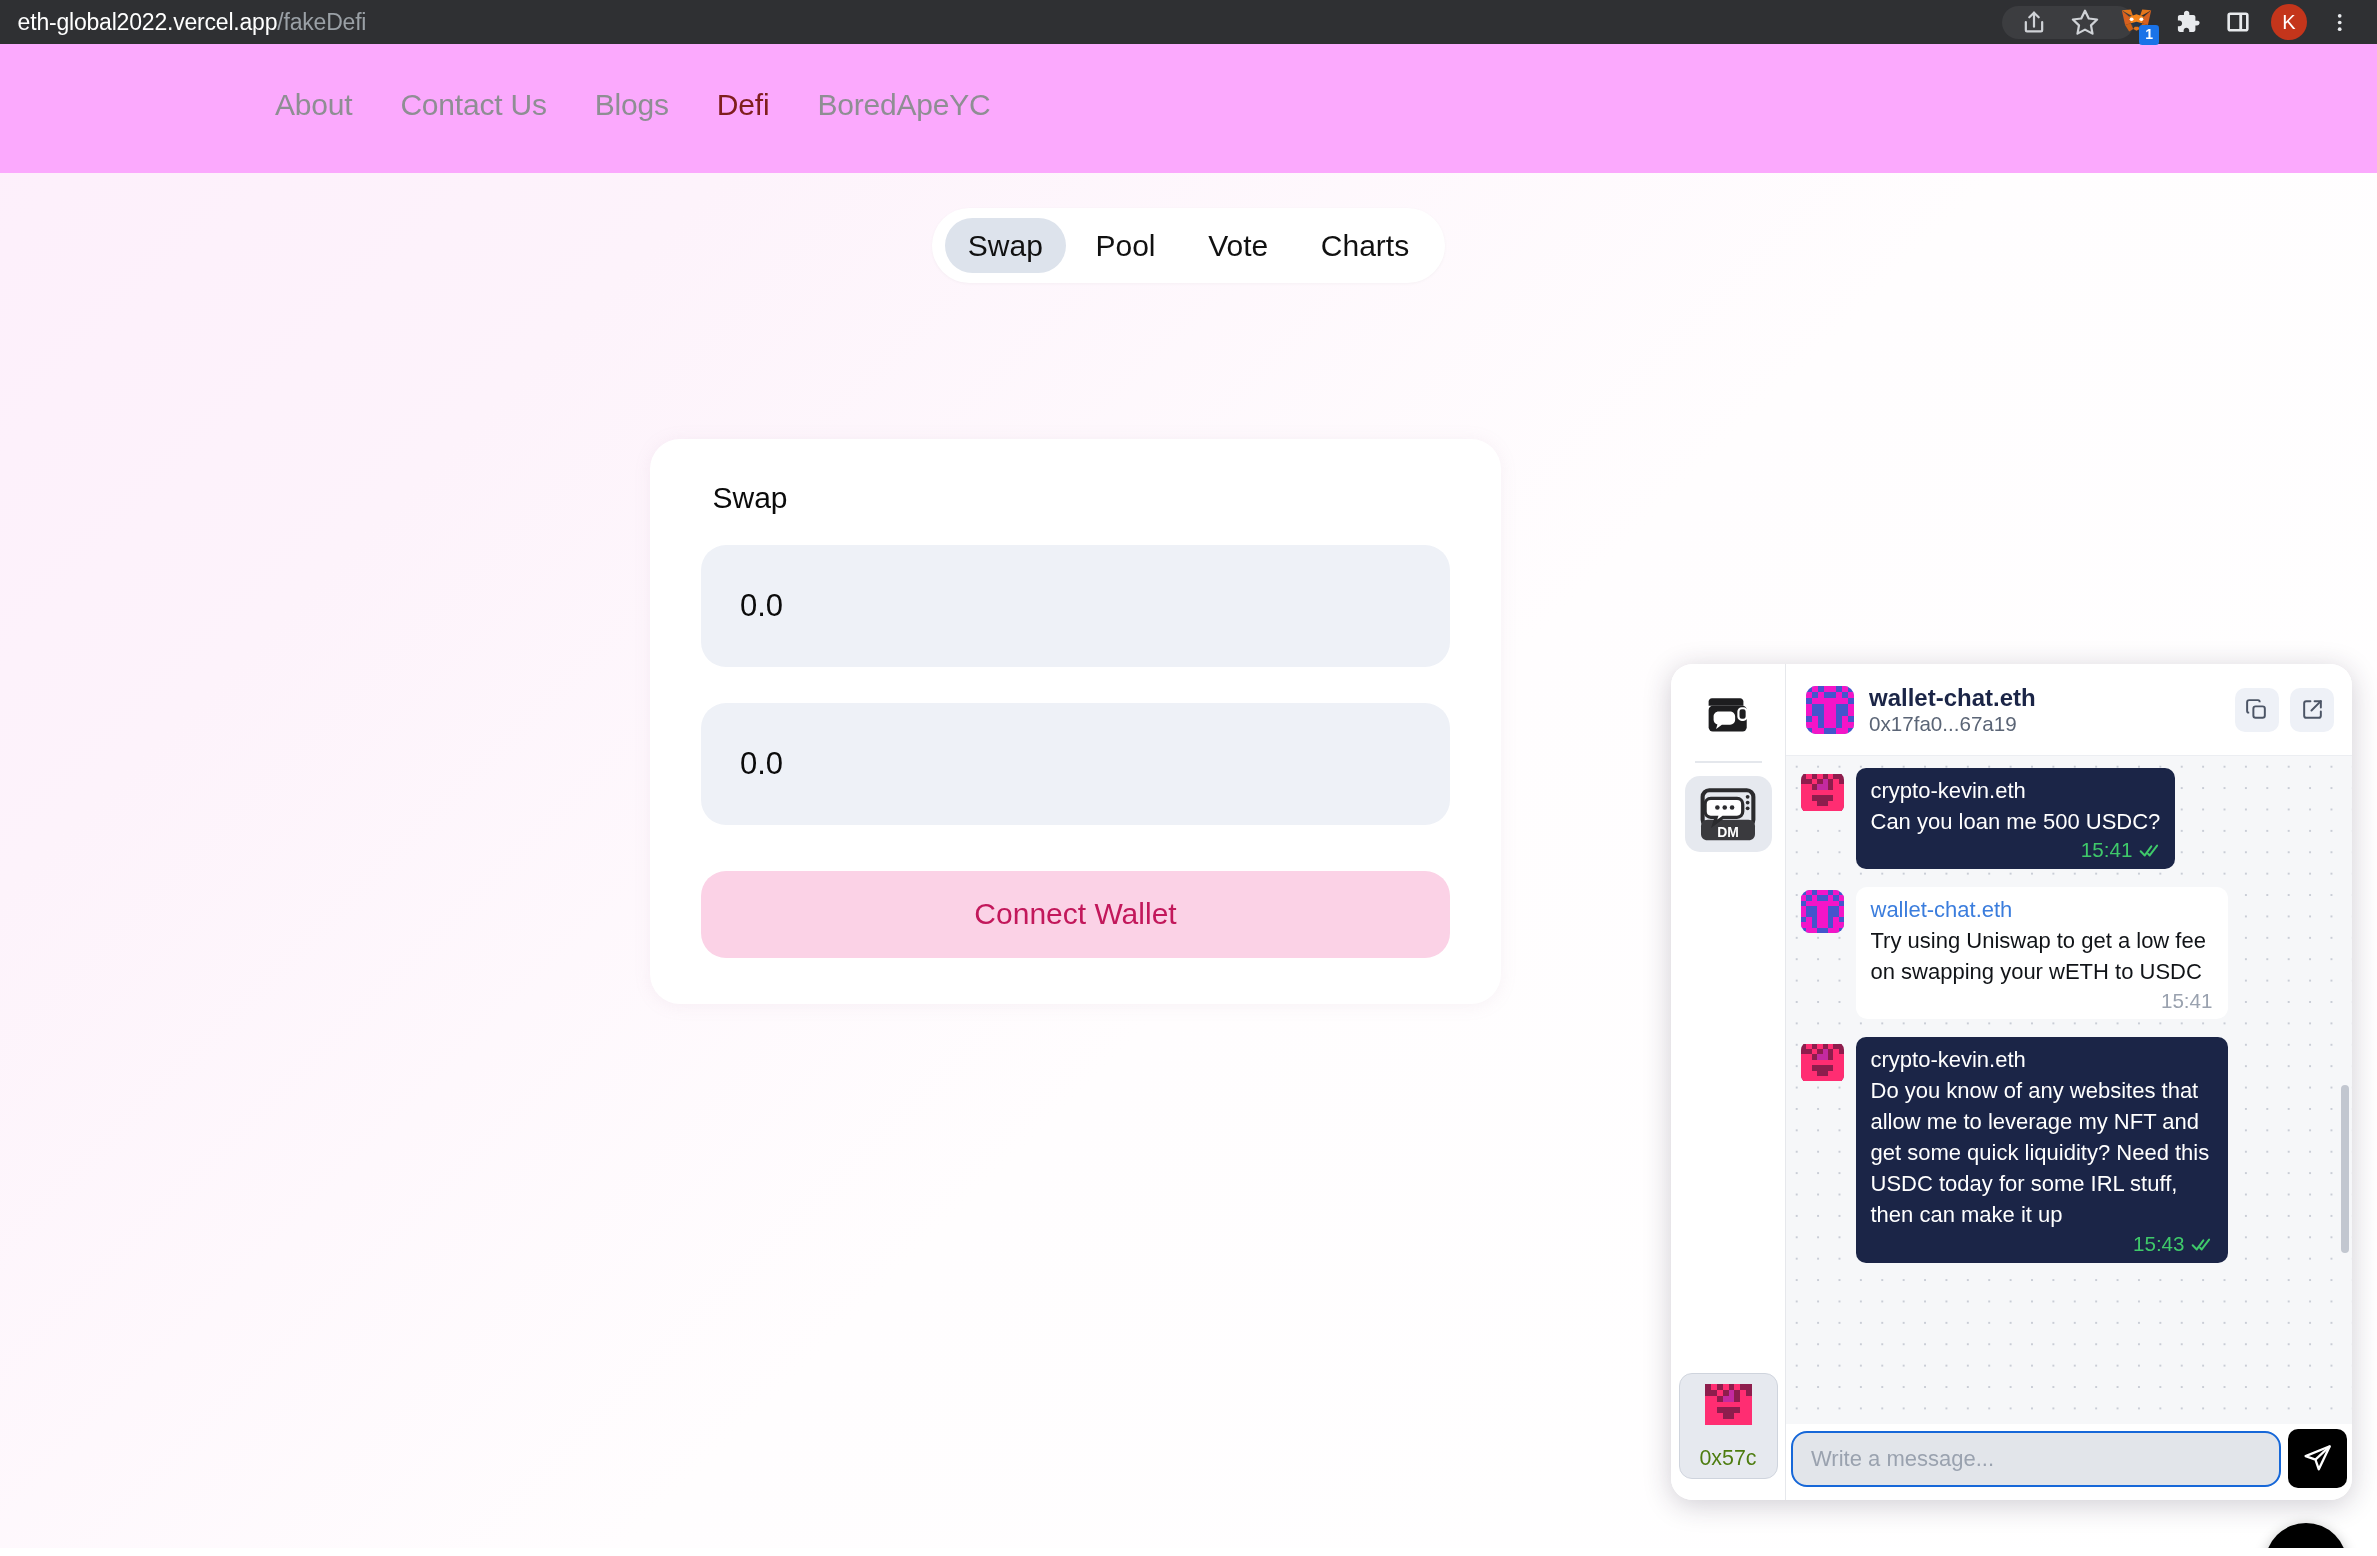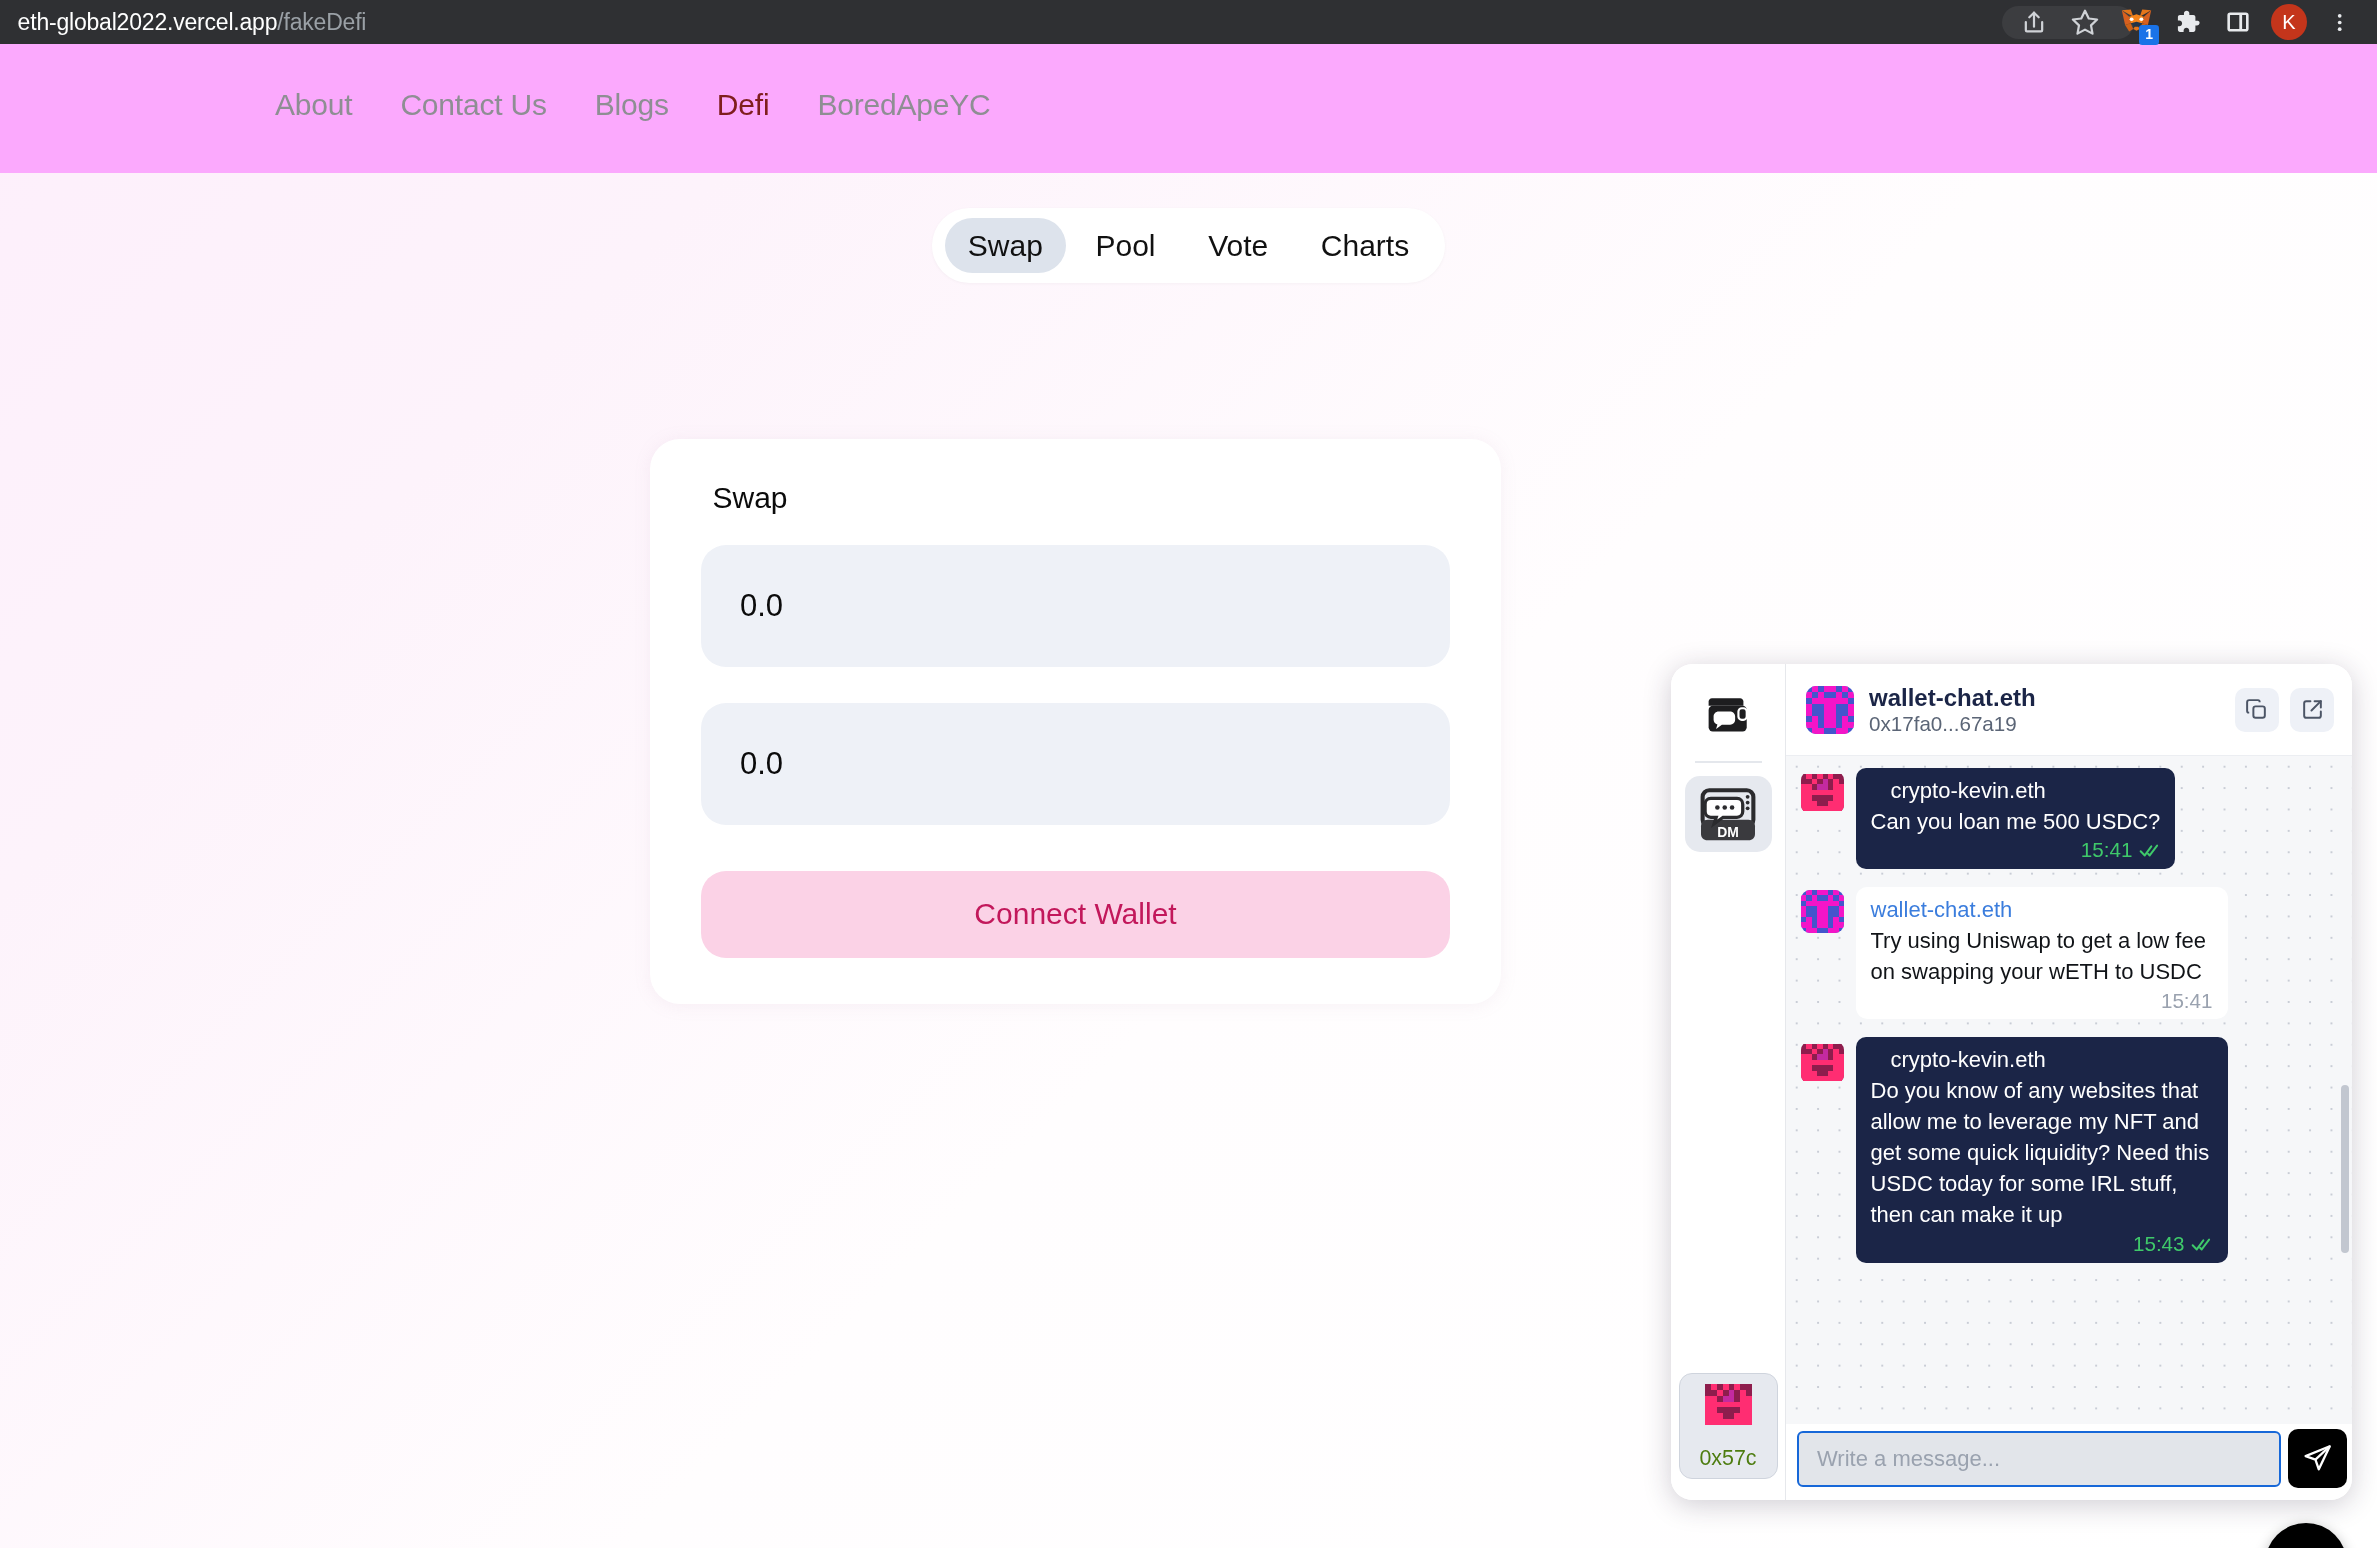--- a/index.html
+++ b/index.html
@@ -184,21 +184,21 @@
   }
   .msg-row { display: flex; align-items: flex-start; margin-bottom: 18px; }
   .msg-avatar { width: 43px; height: 43px; border-radius: 9px; flex: 0 0 43px; margin-top: 3.3px; }
   .bubble {
     margin-left: 11.5px; border-radius: 10px;
     padding: 8.2px 15px 6.6px 15px; max-width: 372px;
   }
   .bubble.dark { background: #1b2547; }
   .bubble.light { background: #ffffff; border-radius: 11.5px; }
   .msg-name { font-size: 22px; line-height: 30px; }
-  .bubble.dark .msg-name { color: #ffffff; margin-left: 20px; }
+  .bubble.dark .msg-name { color: #ffffff; }
   .bubble.light .msg-name { color: #3b7ddd; }
   .msg-body { font-size: 22px; line-height: 31px; }
   .bubble.dark .msg-body { color: #ffffff; }
   .bubble.light .msg-body { color: #111418; }
   .msg-meta {
     display: flex; align-items: center; justify-content: flex-end;
     gap: 6.6px; margin-top: 1.6px;
   }
   .msg-time { font-size: 20.6px; }
   .bubble.dark .msg-time { color: #3fc96a; }
@@ -211,22 +211,22 @@
   .scroll-thumb {
     position: absolute; right: 0; top: 329px; width: 8.2px; height: 168px;
     background: #c2c7d0; border-radius: 5px;
   }
 
   .composer {
     height: 76px; background: #ffffff;
     display: flex; align-items: center; padding: 0 0 6.6px 0;
   }
   .msg-input {
-    flex: 1; height: 56px; margin-left: 11px;
-    background: #e2e5ea; border: 2.5px solid #1667d8; border-radius: 6px;
+    flex: 1; height: 56px; margin-left: 5px;
+    background: #e2e5ea; border: 2.5px solid #1667d8; border-radius: 16px;
     font-size: 22px; color: #111; padding-left: 18px;
     font-family: "Liberation Sans", sans-serif; outline: none;
   }
   .msg-input::placeholder { color: #9aa2af; }
   .send-btn {
     width: 59px; height: 59px; margin-left: 6.6px; margin-right: 5px;
     background: #000000; border: none; border-radius: 10px;
     display: flex; align-items: center; justify-content: center; cursor: pointer;
   }
   .fab-btn {

